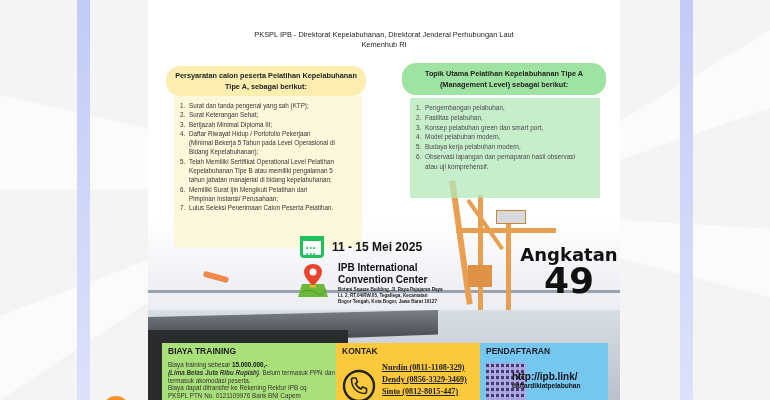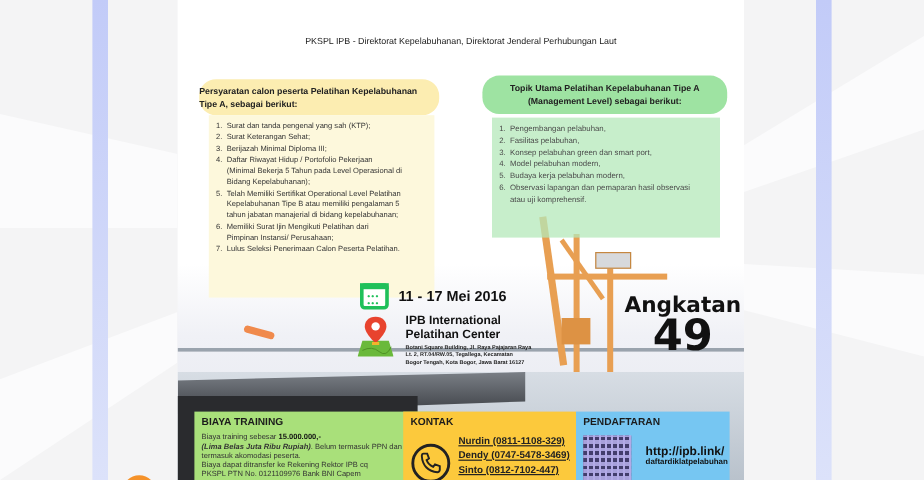--- a/index.html
+++ b/index.html
@@ -28,21 +28,21 @@
   }
   .organizer {
     position: absolute; top: 30px; left: 0; width: 100%;
     text-align: center; font-size: 7.4px; line-height: 10px; color: #222;
   }
   .organizer .org-main { font-weight: normal; }
   
   .req-head {
     position: absolute; left: 18px; top: 66px; width: 200px; height: 30px;
     background: #fcedb1; border-radius: 14px;
-    font-weight: bold; font-size: 7.3px; line-height: 11px;
+    text-align: center; font-weight: bold; font-size: 7.3px; line-height: 11px;
     padding-top: 4px; color: #222; font-family: "Liberation Sans Narrow", "Liberation Sans", sans-serif;
   }
   .req-body {
     position: absolute; left: 26px; top: 96px; width: 188px; height: 152px;
     background: #fdf8dc; padding: 5px 0 0 6px;
   }
   .list { list-style: none; font-size: 6.3px; line-height: 9.3px; color: #333; }
   .list li { display: flex; }
   .list .num { width: 9px; flex: none; }
   .topic-head {
@@ -84,29 +84,29 @@
   .panel { position: absolute; top: 343px; height: 57px; padding: 3px 6px; }
   .p-fee { left: 14px; width: 201px; background: #a9e07a; }
   .p-contact { left: 188px; width: 144px; background: #fcc93c; }
   .p-reg { left: 332px; width: 128px; background: #76c6f2; }
   .panel-title { font-weight: bold; font-size: 8.5px; color: #1b1b1b; margin-bottom: 5px; }
   .fee-text { font-size: 6.3px; line-height: 7.8px; color: #333; }
   .fee-text b { color: #111; }
   .fee-text i { font-weight: bold; }
   .phone-icon { position: absolute; left: 6px; top: 26px; width: 34px; height: 34px; border: 2.5px solid #222; border-radius: 50%; }
   .contacts { position: absolute; left: 46px; top: 19px; font-size: 8.2px; line-height: 12px; font-weight: bold; color: #222; }
-  .contacts span { text-decoration: underline; display: block; }
+  .contacts span { text-decoration: underline; display: block; font-family: Liberation Serif, serif; }
   .qr { position: absolute; left: 6px; top: 20px; width: 40px; height: 40px;
     background:
       repeating-linear-gradient(90deg, #3d2f5e 0 3px, #b9a8e6 3px 5px),
       #b9a8e6;
     opacity: 0.9; }
   .qr::after { content: ""; position: absolute; inset: 0;
     background: repeating-linear-gradient(0deg, transparent 0 3px, rgba(185,168,230,0.9) 3px 6px); }
-  .reg-link { position: absolute; left: 58px; top: 28px; font-weight: bold; color: #111; }
+  .reg-link { position: absolute; left: 32px; top: 28px; font-weight: bold; color: #111; }
   .reg-link .l1 { font-size: 10px; line-height: 11px; }
   .reg-link .l2 { font-size: 6.6px; line-height: 8px; }
   .orange-dot { position: absolute; left: 102px; top: 396px; width: 28px; height: 28px; border-radius: 50%; background: #f5922a; }
 </style>
 </head>
 <body>
 
 <div class="bg-stripe" style="left:0;top:95px;width:148px;height:95px;clip-path:polygon(0 0,100% 35%,100% 100%,0 100%);"></div>
 <div class="bg-stripe" style="left:0;top:260px;width:148px;height:140px;clip-path:polygon(0 40%,100% 0,100% 30%,0 100%);"></div>
 <div class="bg-stripe" style="left:620px;top:30px;width:150px;height:130px;clip-path:polygon(0 70%,100% 0,100% 60%,0 100%);"></div>
@@ -131,20 +131,21 @@
     <div class="beam" style="left:50px;top:40px;width:5px;height:90px;"></div>
     <div class="beam" style="left:0;top:48px;width:100px;height:5px;"></div>
     <div class="beam" style="left:10px;top:20px;width:4px;height:60px;transform:rotate(-35deg);transform-origin:top;"></div>
     <div class="beam" style="left:40px;top:30px;width:30px;height:14px;background:#d7d9dc;border:1px solid #c58740;"></div>
     <div class="beam" style="left:12px;top:85px;width:24px;height:22px;background:#dd9244;"></div>
   </div>
 
 
   <div class="organizer">
     <div class="org-main">PKSPL IPB - Direktorat Kepelabuhanan, Direktorat Jenderal Perhubungan Laut</div>
+    <div class="org-main">Kemenhub RI</div>
   </div>
 
   <div class="req-head">
     <div>Persyaratan calon peserta Pelatihan Kepelabuhanan</div>
     <div>Tipe A, sebagai berikut:</div>
   </div>
   <div class="req-body">
     <ul class="list">
       <li>
           <span class="num">1.</span>
@@ -221,33 +222,33 @@
             <span style="display:block">atau uji komprehensif.</span>
           </span>
         </li>
     </ul>
   </div>
 
   <div class="date-row">
     <div class="cal-icon">
         <span class="dots">•••<br>•••</span>
       </div>
-    <span class="date-text">11 - 17 Mei 2016</span>
+    <span class="date-text">11 - 15 Mei 2025</span>
   </div>
 
   <svg class="pin-icon" viewBox="0 0 30 36">
     <polygon points="4,22 26,22 30,35 0,35" fill="#6ab93a"></polygon>
     <path d="M4 30 Q12 26 18 31 T28 27" stroke="#4d8f25" stroke-width="0.8" fill="none"></path>
     <path d="M15 2 C9 2 6 6 6 10 C6 16 15 24 15 24 C15 24 24 16 24 10 C24 6 21 2 15 2 Z" fill="#e8432e"></path>
     <circle cx="15" cy="10" r="3.5" fill="#fff"></circle>
     <rect x="12" y="23" width="6" height="2.5" fill="#f1b52c"></rect>
   </svg>
   <div class="venue-name">
     <div>IPB International</div>
-    <div>Pelatihan Center</div>
+    <div>Convention Center</div>
   </div>
   <div class="venue-addr">
     <div>Botani Square Building, Jl. Raya Pajajaran Raya</div>
     <div>Lt. 2, RT.04/RW.05, Tegallega, Kecamatan</div>
     <div>Bogor Tengah, Kota Bogor, Jawa Barat 16127</div>
   </div>
 
   <div class="batch">
     <div class="lbl">Angkatan</div>
     <div class="num">49</div>
@@ -264,22 +265,22 @@
   </div>
 
   <div class="panel p-contact">
     <div class="panel-title">KONTAK</div>
     <svg class="phone-icon" viewBox="0 0 34 34" style="border:none;">
       <circle cx="17" cy="17" r="15" stroke="#222" stroke-width="2.4" fill="none"></circle>
       <path d="M11 9 L14 9 L15.5 13 L13.5 14.5 C14.5 17 16.5 19 19 20 L20.5 18 L24.5 19.5 L24.5 22.5 C24.5 23.5 23.5 24.5 22.5 24.5 C15 24 10 19 9.5 11 C9.5 10 10 9 11 9 Z" stroke="#222" stroke-width="1.6" fill="none"></path>
     </svg>
     <div class="contacts">
       <span>Nurdin (0811-1108-329)</span>
-      <span>Dendy (0747-5478-3469)</span>
-      <span>Sinto (0812-7102-447)</span>
+      <span>Dendy (0856-3329-3469)</span>
+      <span>Sinto (0812-8015-447)</span>
     </div>
   </div>
 
   <div class="panel p-reg">
     <div class="panel-title">PENDAFTARAN</div>
     <div class="qr"></div>
     <div class="reg-link">
       <div class="l1">http://ipb.link/</div>
       <div class="l2">daftardiklatpelabuhan</div>
     </div>

